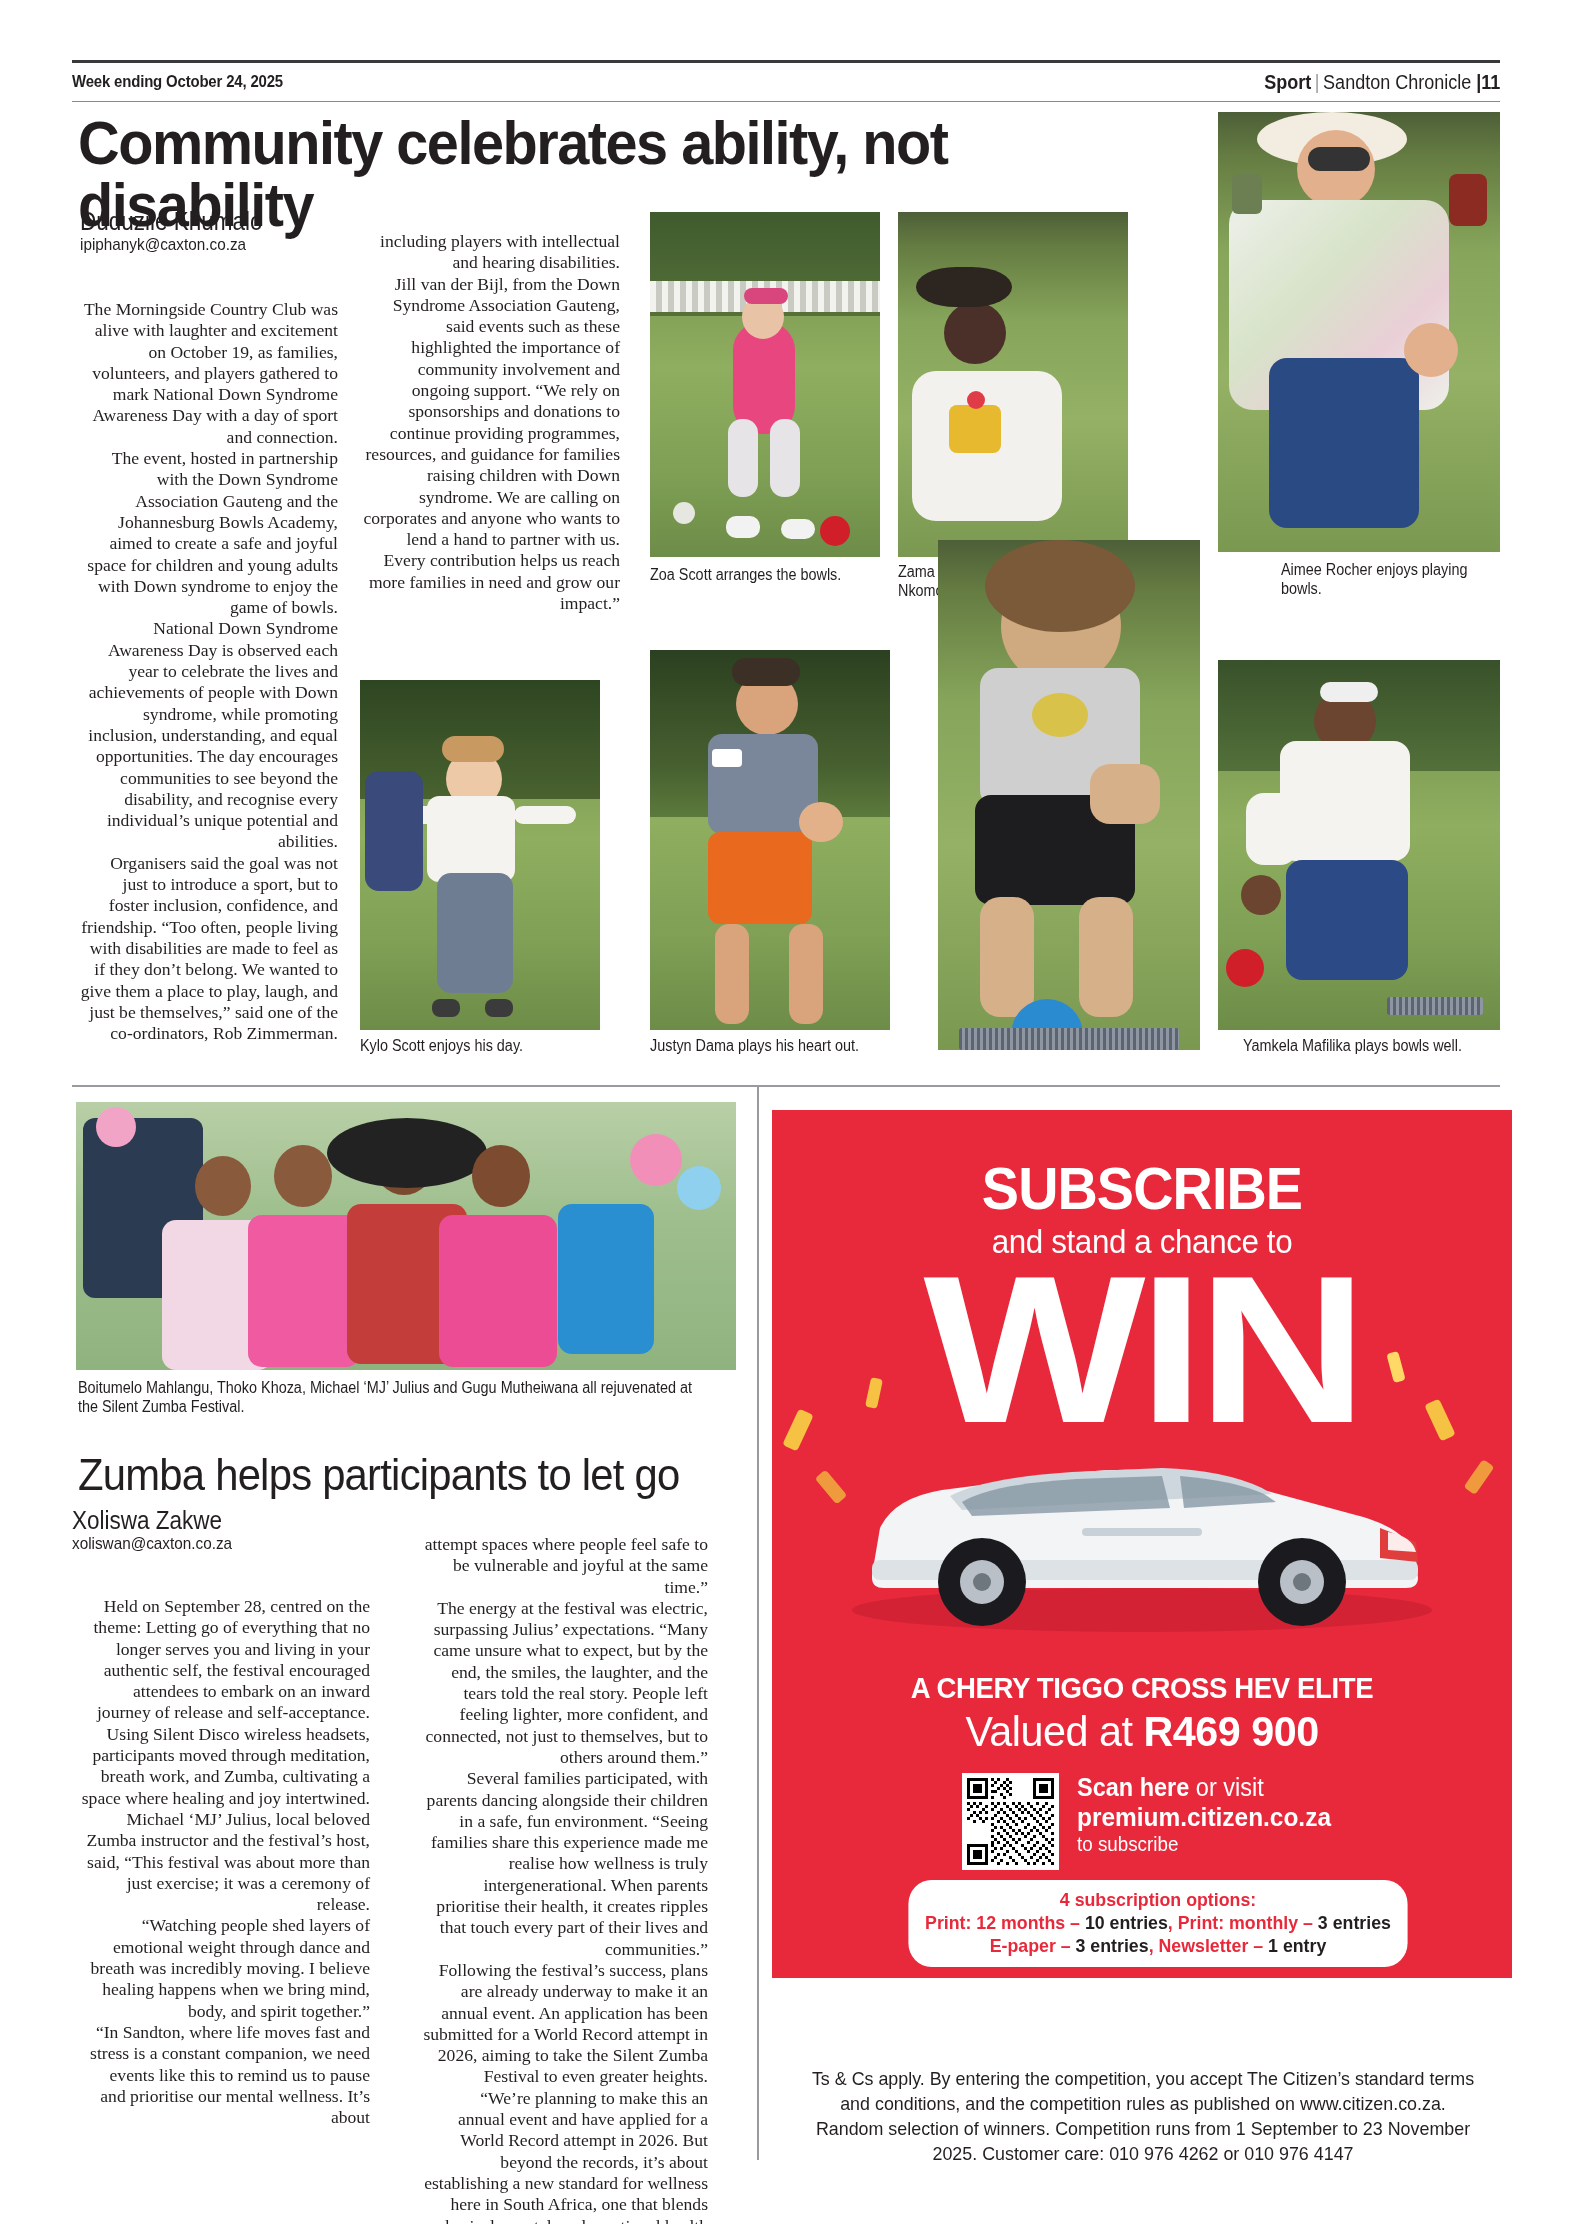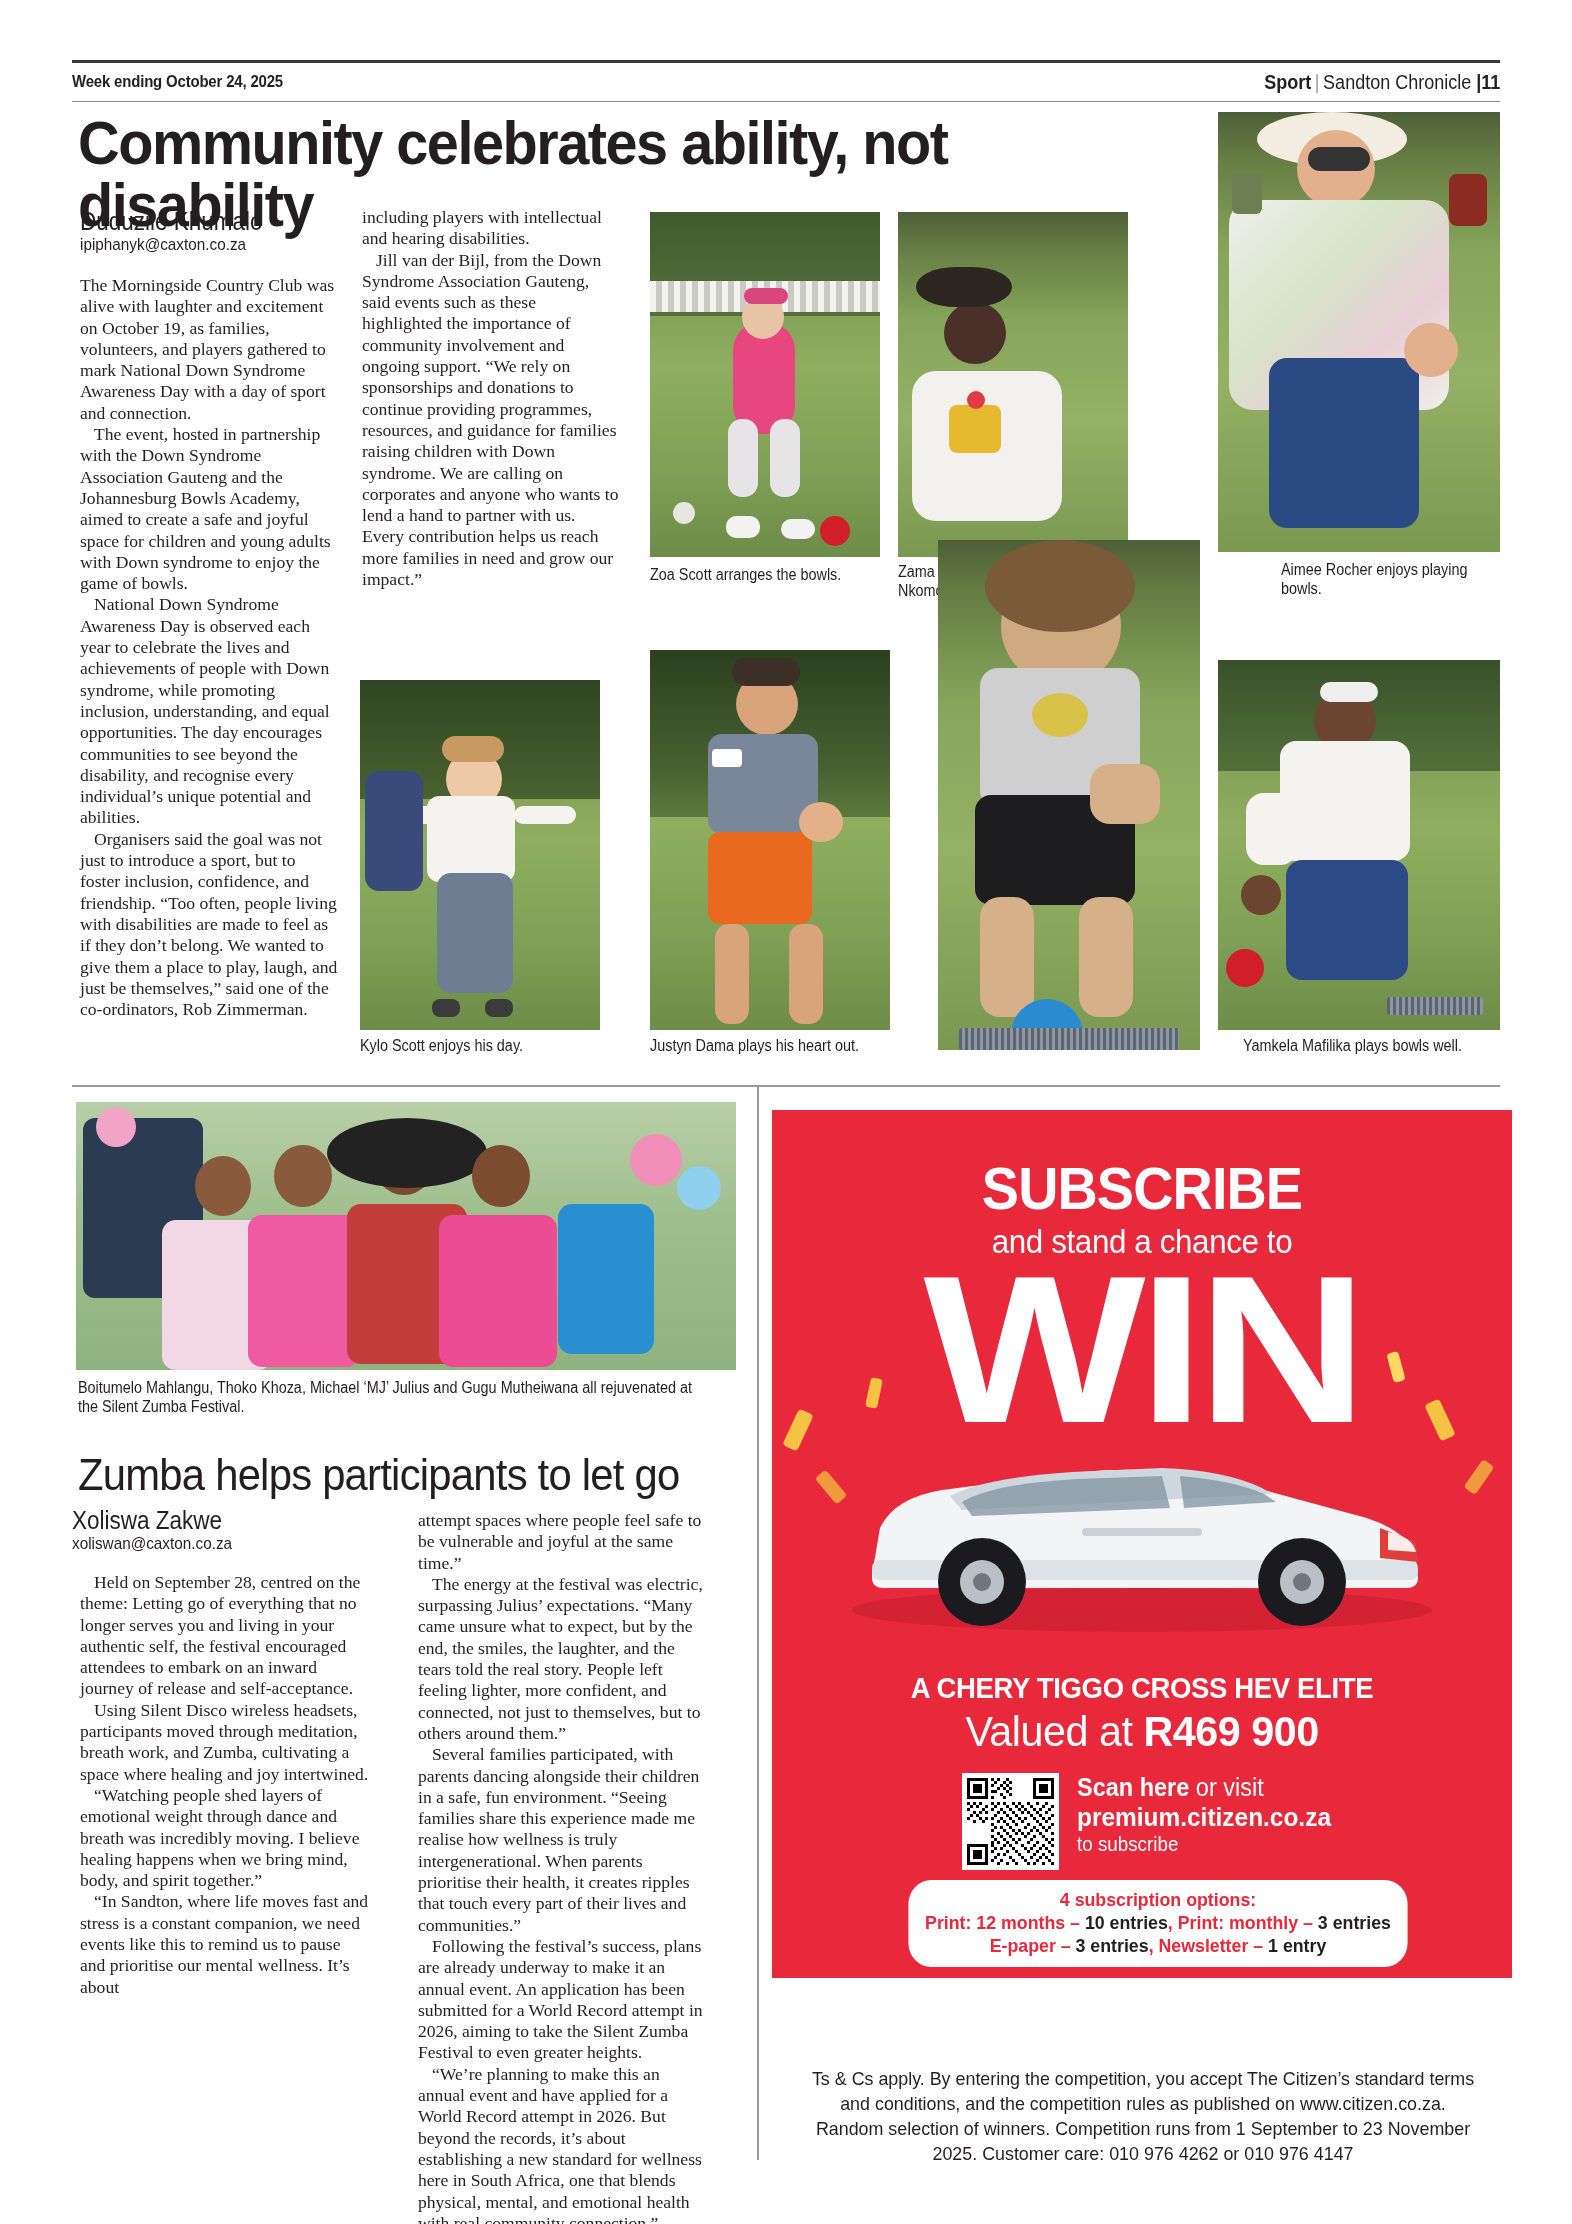--- a/index.html
+++ b/index.html
@@ -54,21 +54,21 @@
     font-family: "Liberation Sans Narrow", "Liberation Sans", sans-serif;
     font-size: 17px; line-height: 20px; color: #231f20;
     transform: scaleX(0.9); transform-origin: left top;
   }
 
   
   .col {
     position: absolute;
     font-family: "Liberation Serif", serif;
     font-size: 17.6px; line-height: 21.3px;
-    text-align: left; color: #231f20;
+    text-align: right; color: #231f20; margin-top: 24px;
   }
   .col p { margin: 0; text-indent: 14px; }
   .col p.first { text-indent: 0; }
 
   
   .photo { position: absolute; overflow: hidden; background: #cfd6c4; }
   .cap {
     position: absolute;
     font-family: "Liberation Sans Narrow", "Liberation Sans", sans-serif;
     font-size: 16px; line-height: 19px; color: #231f20;
@@ -325,20 +325,21 @@
   <h2 class="headline-2">Zumba helps participants to let go</h2>
 
   <div class="byline" style="left:72px; top:1506px; width:260px;">
     <div class="name">Xoliswa Zakwe</div>
     <div class="email">xoliswan@caxton.co.za</div>
   </div>
 
   <div class="col" id="a2c1" style="left:80px; top:1572px; width:290px;">
       <p>Held on September 28, centred on the theme: Letting go of everything that no longer serves you and living in your authentic self, the festival encouraged attendees to embark on an inward journey of release and self-acceptance.</p>
       <p>Using Silent Disco wireless headsets, participants moved through meditation, breath work, and Zumba, cultivating a space where healing and joy intertwined.</p>
+      <p>Michael ‘MJ’ Julius, local beloved Zumba instructor and the festival’s host, said, “This festival was about more than just exercise; it was a ceremony of release.</p>
       <p>“Watching people shed layers of emotional weight through dance and breath was incredibly moving. I believe healing happens when we bring mind, body, and spirit together.”</p>
       <p>“In Sandton, where life moves fast and stress is a constant companion, we need events like this to remind us to pause and prioritise our mental wellness. It’s about</p>
     </div>
   <div class="col" id="a2c2" style="left:418px; top:1510px; width:290px;">
       <p class="first">attempt spaces where people feel safe to be vulnerable and joyful at the same time.”</p>
       <p>The energy at the festival was electric, surpassing Julius’ expectations. “Many came unsure what to expect, but by the end, the smiles, the laughter, and the tears told the real story. People left feeling lighter, more confident, and connected, not just to themselves, but to others around them.”</p>
       <p>Several families participated, with parents dancing alongside their children in a safe, fun environment. “Seeing families share this experience made me realise how wellness is truly intergenerational. When parents prioritise their health, it creates ripples that touch every part of their lives and communities.”</p>
       <p>Following the festival’s success, plans are already underway to make it an annual event. An application has been submitted for a World Record attempt in 2026, aiming to take the Silent Zumba Festival to even greater heights.</p>
       <p>“We’re planning to make this an annual event and have applied for a World Record attempt in 2026. But beyond the records, it’s about establishing a new standard for wellness here in South Africa, one that blends physical, mental, and emotional health with real community connection.”</p>
     </div>

